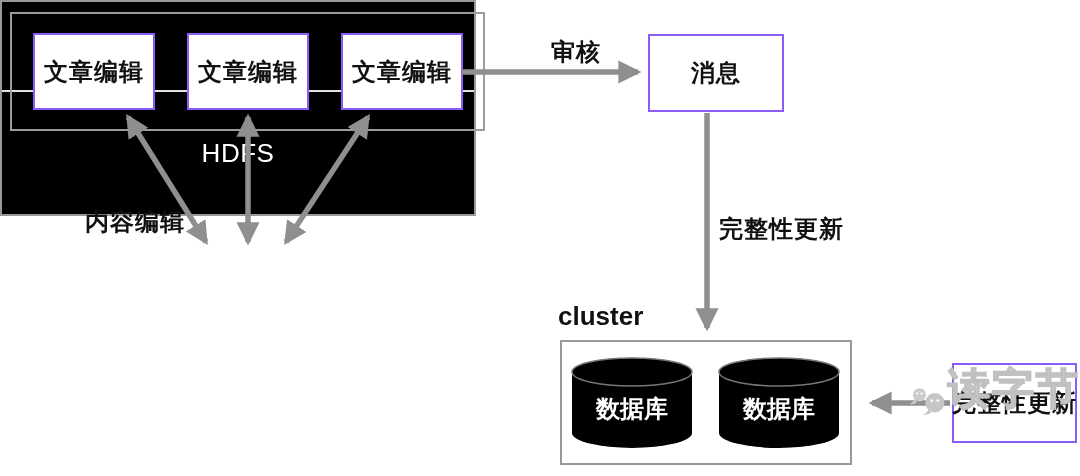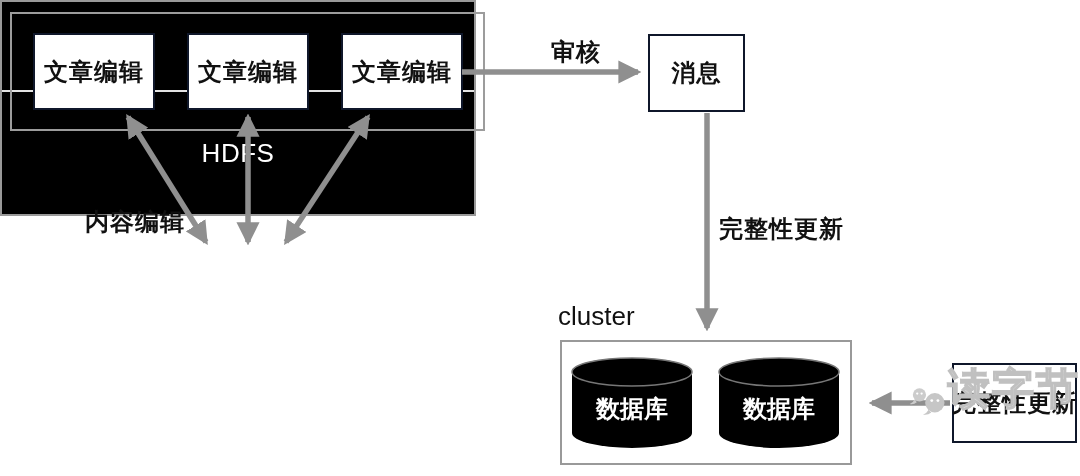--- a/index.html
+++ b/index.html
@@ -13,21 +13,21 @@
     width: 1080px;
     height: 476px;
     background: #ffffff;
     overflow: hidden;
   }
 
   
   .obox {
     position: absolute;
     background: #ffffff;
-    border: 2px solid #0f172a;
+    border: 2px solid #8b5cf6;
     box-sizing: border-box;
     display: flex;
     align-items: center;
     justify-content: center;
   }
   .obox .lbl {
     font-size: 24px;
     font-weight: 600;
     color: #111111;
     letter-spacing: 1px;
@@ -37,21 +37,21 @@
   
   #editors-container {
     left: 10px; top: 12px; width: 475px; height: 119px;
     border: 2px solid #9c9c9c;
     background: transparent;
   }
   #editor-box-1 { left: 33px;  top: 33px; width: 122px; height: 77px; }
   #editor-box-2 { left: 187px; top: 33px; width: 122px; height: 77px; }
   #editor-box-3 { left: 341px; top: 33px; width: 122px; height: 77px; }
 
-  #message-box { left: 648px; top: 34px; width: 97px; height: 78px; }
+  #message-box { left: 648px; top: 34px; width: 136px; height: 78px; }
   #query-box   { left: 952px; top: 363px; width: 125px; height: 80px; }
 
   #cluster-box {
     left: 560px; top: 340px; width: 292px; height: 125px;
     border: 2px solid #999999;
   }
 
   
   #storage-stack {
     left: 10px; top: 248px; width: 476px; height: 216px;
@@ -82,21 +82,21 @@
     white-space: nowrap;
     letter-spacing: 1px;
   }
   #label-review            { left: 551px; top: 36px; font-family: Liberation Mono, monospace; }
   #label-integrity-update  { left: 719px; top: 213px; }
   #label-content-edit      { left: 85px;  top: 206px; }
   #label-cluster {
     position: absolute;
     left: 558px; top: 301px;
     font-size: 26px;
-    font-weight: 400;
+    font-weight: 700;
     color: #111111;
   }
 
   
   #arrow-layer {
     position: absolute;
     left: 0; top: 0;
     pointer-events: none;
   }
 

